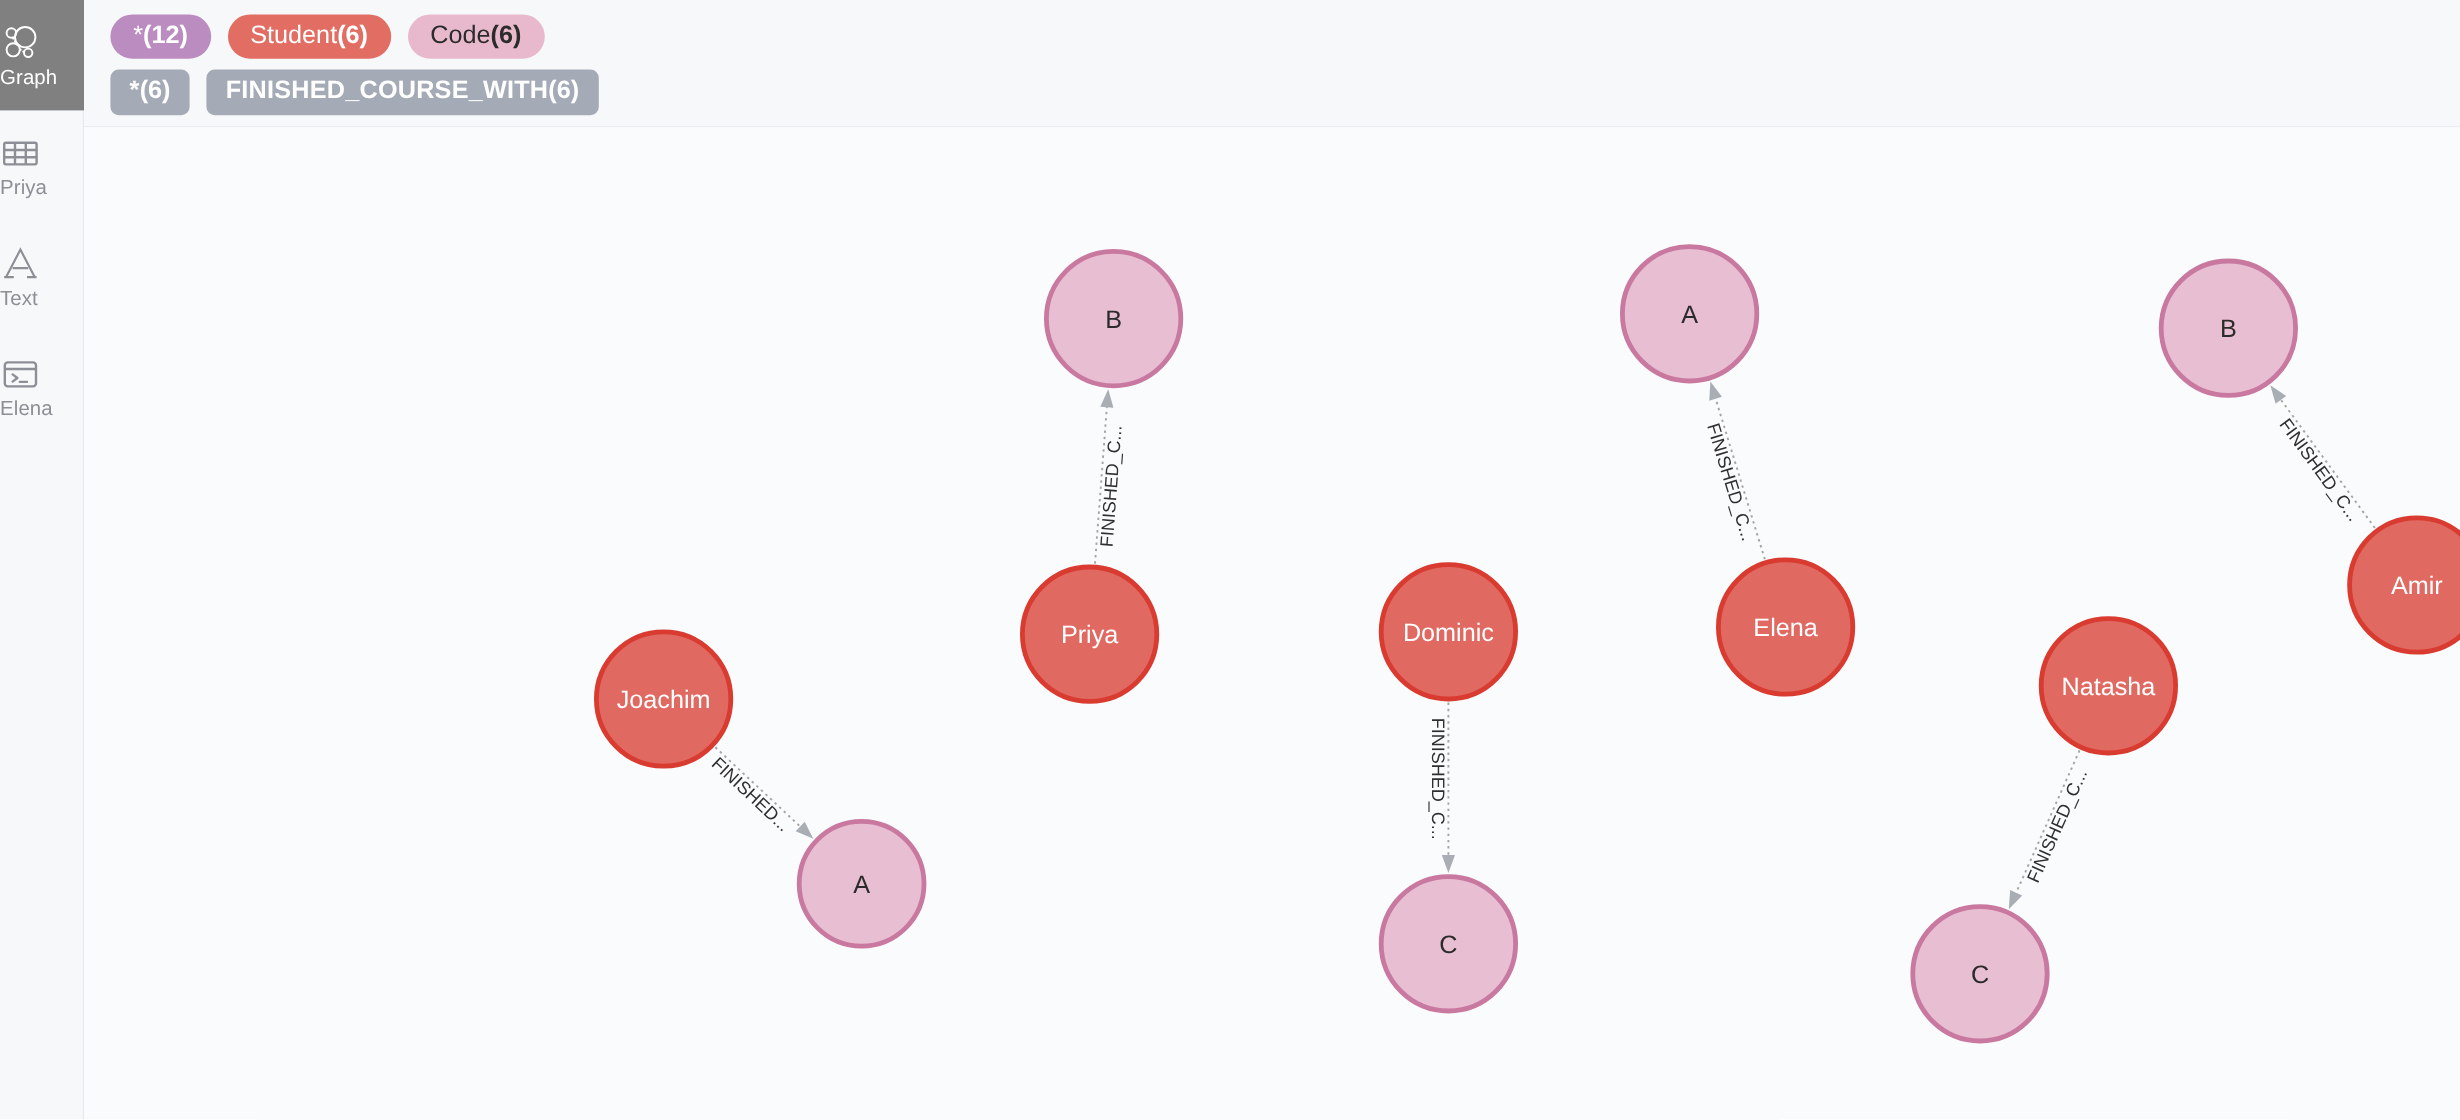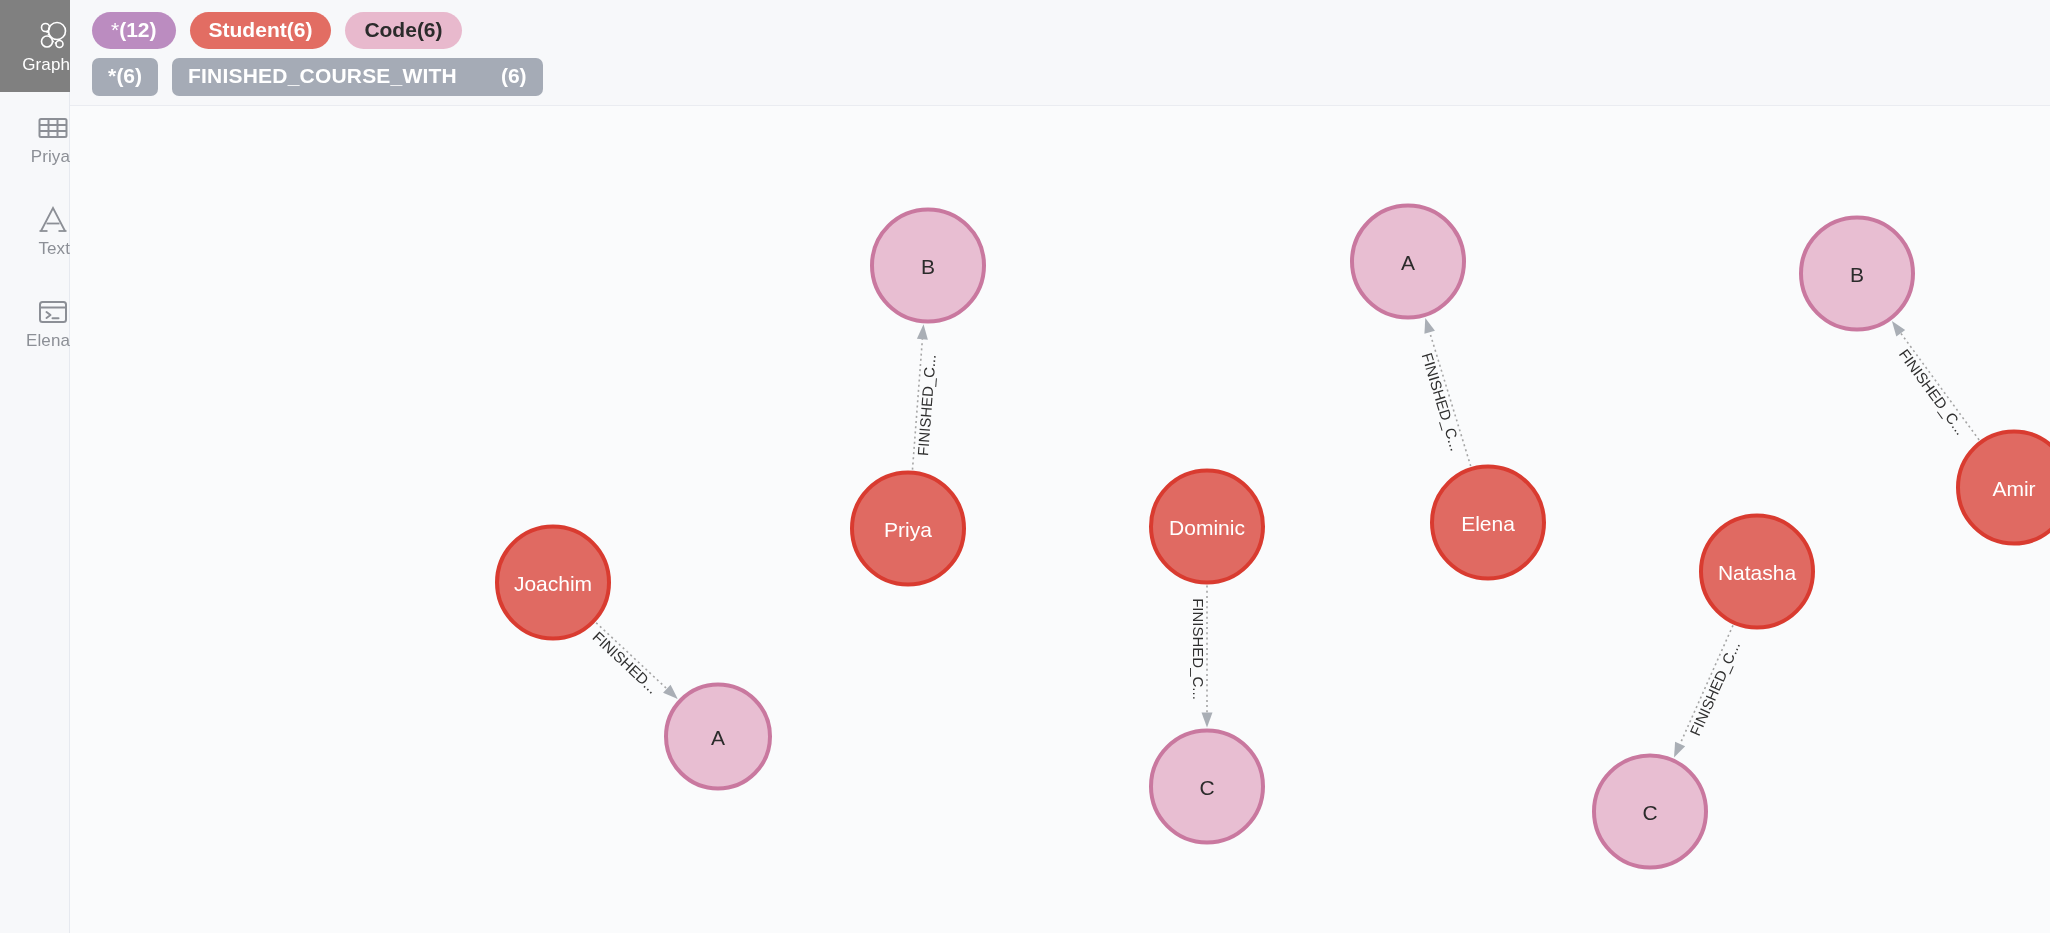--- a/index.html
+++ b/index.html
@@ -16,21 +16,21 @@
     width: 70px; height: 933px;
     background: #f7f8fa;
     border-right: 1px solid #e6e9ef;
     flex: 0 0 70px;
     position: relative;
     z-index: 5;
   }
   .side-item {
     width: 70px; height: 92px;
     display: flex; flex-direction: column;
-    align-items: flex-end; justify-content: center;
+    align-items: flex-start; justify-content: center;
     gap: 3px;
     color: #8c8f96;
     cursor: pointer;
     user-select: none;
   }
   .side-item.active { background: #808080; color: #ffffff; }
   .side-label { font-size: 17px; line-height: 1; letter-spacing: .1px; }
   .side-icon { width: 34px; height: 34px; display: block; }
   .side-icon svg { width: 34px; height: 34px; display: block; }
 
@@ -50,21 +50,21 @@
   .pill {
     display: inline-flex; align-items: baseline;
     border-radius: 999px;
     padding: 7px 19px 8px;
     font-size: 21px;
     line-height: 1.05;
     white-space: nowrap;
     cursor: pointer;
     user-select: none;
   }
-  .pill .pname { font-weight: bold; }
+  .pill .pname { font-weight: normal; }
   .pill .pcount { font-weight: bold; }
   .pill.star { font-weight: normal; }
   .pill.star .pname { font-weight: normal; }
   .pill.rel {
     border-radius: 7px;
     padding: 7px 16px 9px;
     font-size: 21px;
   }
   .pill.rel .pname { font-weight: bold; letter-spacing: .2px; }
 
@@ -182,21 +182,21 @@
           <div class="pill" style="background: rgb(232, 185, 205); color: rgb(43, 43, 43);">
             <span class="pname">Code</span>
             <span class="pcount">(6)</span>
           </div>
         </div>
       <div class="legend-row" id="legend-rel-row">
           <div class="pill rel star" style="background: rgb(165, 171, 182); color: rgb(255, 255, 255);">
             <span class="pname">*</span>
             <span class="pcount">(6)</span>
           </div>
-          <div class="pill rel" style="background: rgb(165, 171, 182); color: rgb(255, 255, 255); gap: 44px;">
+          <div class="pill rel" style="background: rgb(165, 171, 182); color: rgb(255, 255, 255);">
             <span class="pname">FINISHED_COURSE_WITH</span>
             <span class="pcount">(6)</span>
           </div>
         </div>
     </div>
 
     <div id="canvas-wrap">
       <div id="canvas">
         <svg id="graph-svg" viewBox="0 0 1980 760" preserveAspectRatio="xMidYMid meet">
           <g id="edges-layer">

